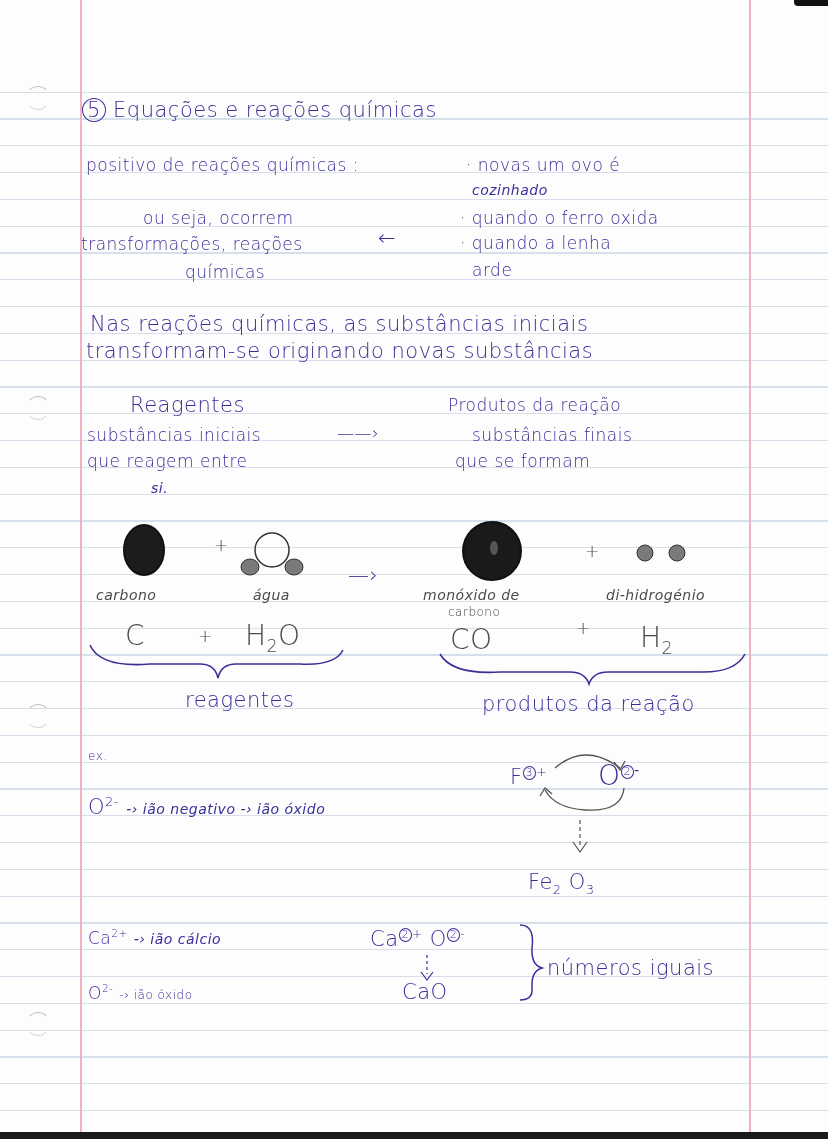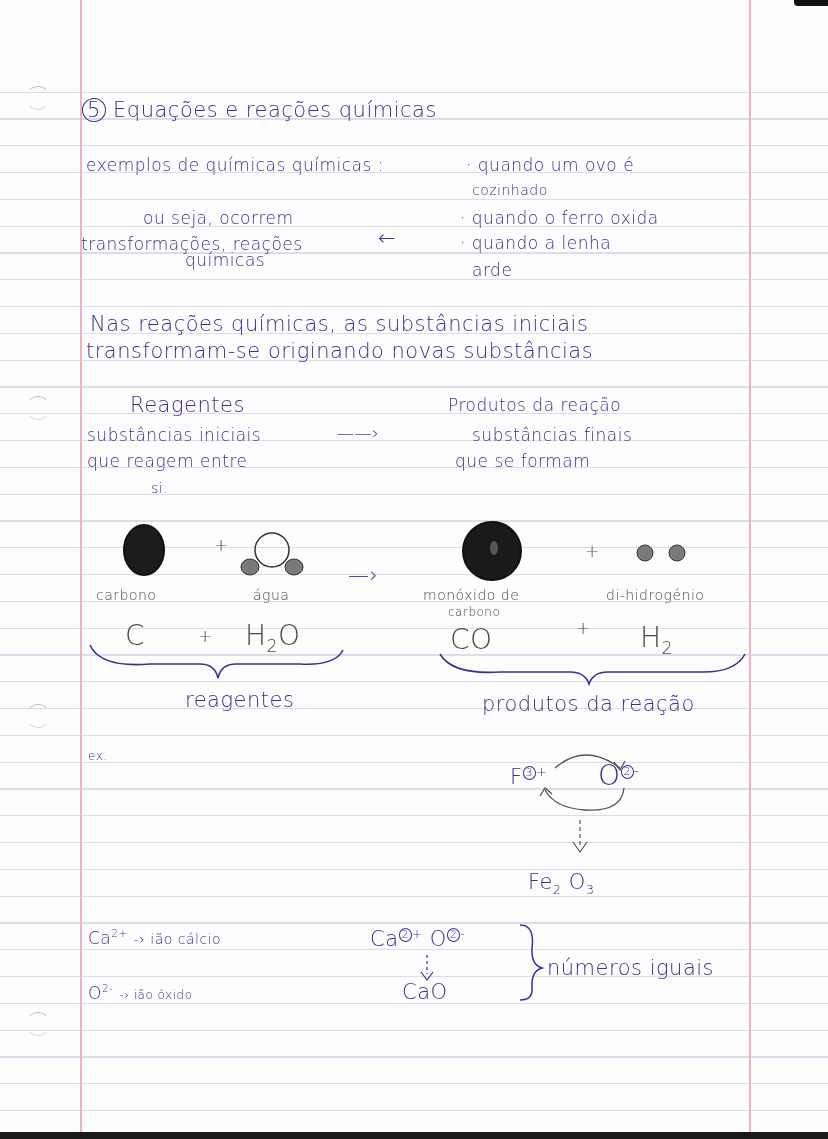--- a/index.html
+++ b/index.html
@@ -15,21 +15,21 @@
   .hole{position:absolute;width:22px;height:22px;border-radius:50%;
         border-top:1.5px solid #bfbfbf;border-bottom:1.2px solid #d8d8d8;
         border-left:1px solid transparent;border-right:1px solid transparent;}
   .corner-tab{position:absolute;right:0;top:0;width:34px;height:6px;background:#111;border-bottom-left-radius:4px;}
   .bottom-bar{position:absolute;left:0;bottom:0;width:828px;height:7px;background:#1a1a1a;}
   .ink{position:absolute;color:#3b2e9a;font-family:"DejaVu Sans", sans-serif;
        font-weight:300;white-space:nowrap;line-height:1;letter-spacing:0.5px;}
   .gray{color:#4a4a4a;}
   .h1{font-size:21px;}
   .t{font-size:17px;}
-  .s{font-size:14px;}
+  .s{font-size:14px;font-style:italic;}
   .xs{font-size:12px;}
   .big{font-size:28px;}
   .circ{display:inline-block;border:1.3px solid currentColor;border-radius:50%;
         padding:0 4px;line-height:1.05;}
   .circ-sm{display:inline-block;border:1px solid currentColor;border-radius:50%;
         padding:0 2px;font-size:11px;line-height:1.1;vertical-align:super;}
   sup{font-size:0.62em;}
   sub{font-size:0.62em;}
   svg{position:absolute;overflow:visible;}
 </style>
@@ -47,30 +47,30 @@
   <div class="hole" style="left:26px;top:1012px"></div>
 
   <div class="corner-tab"></div>
   <div class="bottom-bar"></div>
 
   <div class="ink h1" style="left:82px;top:98px">
     <span class="circ">5</span>
     <span>Equações e reações químicas</span>
   </div>
 
-  <div class="ink t" style="left:86px;top:157px">exemplos de químicas químicas :</div>
-  <div class="ink t" style="left:466px;top:157px">· <span>quando um ovo é</span></div>
+  <div class="ink t" style="left:86px;top:157px">positivo de reações químicas :</div>
+  <div class="ink t" style="left:466px;top:157px">· <span>novas um ovo é</span></div>
   <div class="ink s" style="left:472px;top:183px">cozinhado</div>
   <div class="ink t" style="left:460px;top:210px">· <span>quando o ferro oxida</span></div>
   <div class="ink t" style="left:460px;top:235px">· <span>quando a lenha</span></div>
   <div class="ink t" style="left:472px;top:262px">arde</div>
 
   <div class="ink t" style="left:143px;top:210px">ou seja, ocorrem</div>
   <div class="ink t" style="left:81px;top:236px">transformações, reações</div>
-  <div class="ink t" style="left:185px;top:252px">químicas</div>
+  <div class="ink t" style="left:185px;top:264px">químicas</div>
   <div class="ink h1" style="left:378px;top:228px">←</div>
 
   <div class="ink h1" style="left:86px;top:341px">transformam-se originando novas substâncias</div>
   <div class="ink h1" style="left:90px;top:314px">Nas reações químicas, as substâncias iniciais</div>
 
   <div class="ink h1" style="left:130px;top:395px">Reagentes</div>
   <div class="ink t" style="left:87px;top:427px">substâncias iniciais</div>
   <div class="ink t" style="left:87px;top:453px">que reagem entre</div>
   <div class="ink s" style="left:151px;top:481px">si.</div>
   <div class="ink t" style="left:337px;top:425px">——›</div>
@@ -123,20 +123,24 @@
   <div class="ink big gray" style="left:245px;top:622px"><span>H</span><sub>2</sub><span>O</span></div>
   <div class="ink big gray" style="left:450px;top:626px">CO</div>
   <div class="ink t gray" style="left:576px;top:620px">+</div>
   <div class="ink big gray" style="left:640px;top:624px"><span>H</span><sub>2</sub></div>
 
   <div class="ink h1" style="left:185px;top:690px">reagentes</div>
   <div class="ink h1" style="left:482px;top:694px">produtos da reação</div>
 
   <div class="ink xs" style="left:88px;top:750px">ex.</div>
 
+  <div class="ink h1" style="left:88px;top:795px">
+    <span>O</span><sup>2-</sup>
+    <span class="s">-› ião negativo -› ião óxido</span>
+  </div>
 
   <div class="ink h1" style="left:510px;top:765px">
     <span>F</span><span class="circ-sm">3</span><sup>+</sup>
   </div>
   <div class="ink big" style="left:598px;top:762px">
     <span>O</span><span class="circ-sm">2</span><sup class="s">-</sup>
   </div>
   <div class="ink h1" style="left:528px;top:872px">
     <span>Fe</span><sub>2</sub>
     <span>O</span><sub>3</sub>

